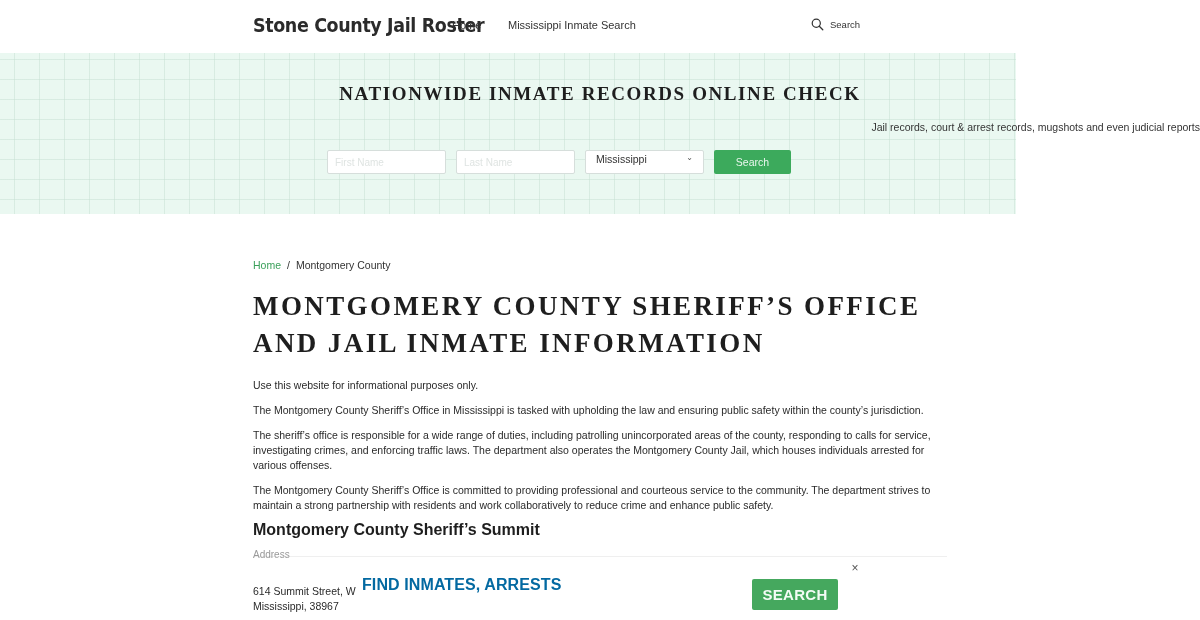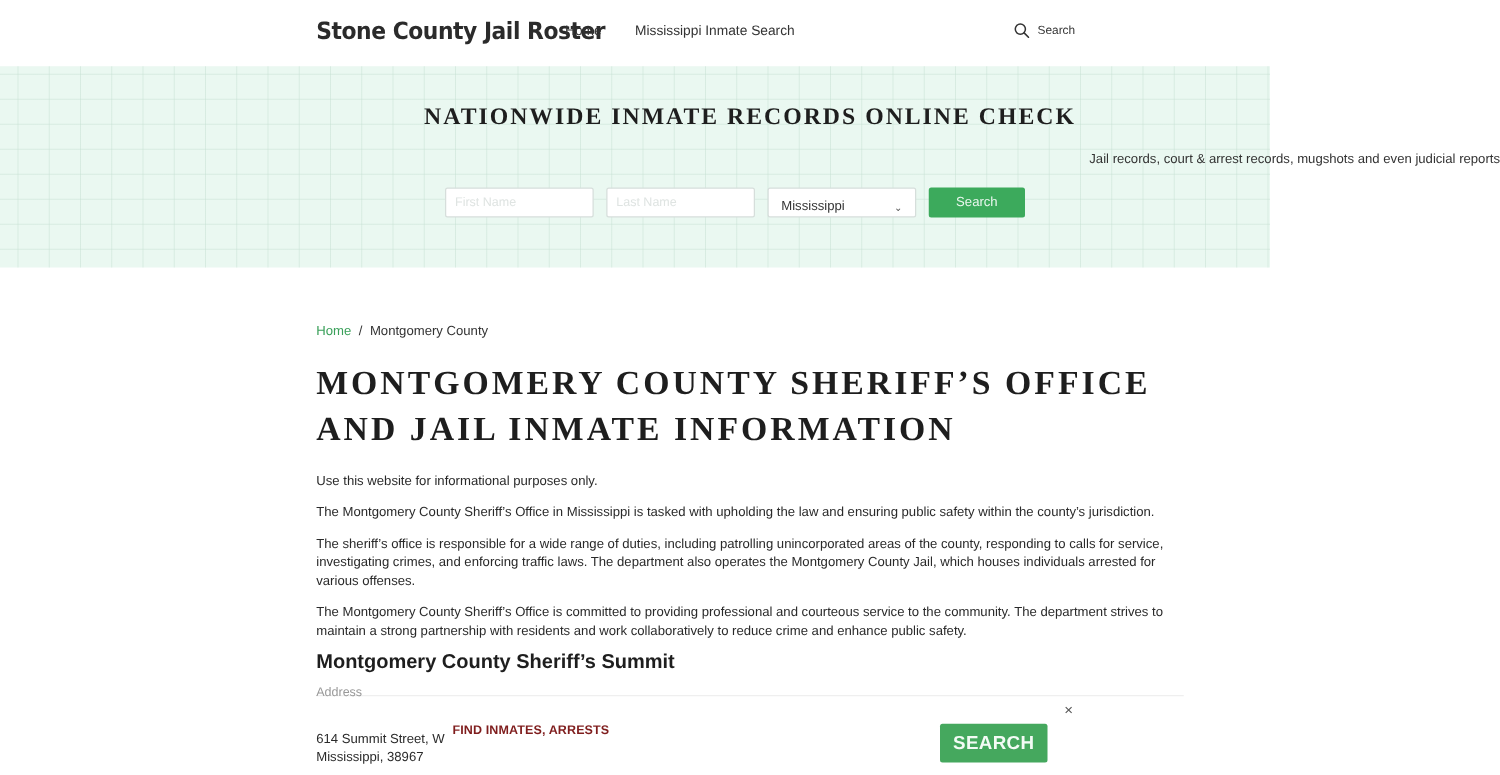--- a/index.html
+++ b/index.html
@@ -21,45 +21,45 @@
       position: absolute; top: 53px; left: 0; width: 1016px; height: 161px;
       background-color: #eaf8f1;
       background-image:
         linear-gradient(to right, rgba(200, 225, 212, 0.55) 1px, transparent 1px),
         linear-gradient(to bottom, rgba(200, 225, 212, 0.55) 1px, transparent 1px);
       background-size: 25px 20px;
       background-position: 14px 6px;
     }
     .hero-title { position: absolute; top: 30px; left: 0; width: 1200px; text-align: center; font-family: "Liberation Serif", serif; font-weight: bold; font-size: 19px; letter-spacing: 1.6px; color: #1e1e1e; }
     .hero-sub { position: absolute; top: 68px; left: 0; width: 1200px; text-align: right; font-size: 10.5px; color: #333; }
-    .hero-form { position: absolute; top: 97px; left: 356px; display: flex; gap: 10px; }
+    .hero-form { position: absolute; top: 97px; left: 327px; display: flex; gap: 10px; }
     .hero-input { width: 119px; height: 24px; border: 1px solid #d6dedb; border-radius: 2px; background: #fff; padding: 0 7px; font-size: 10px; color: #333; font-family: "Liberation Sans", sans-serif; }
     .hero-input::placeholder { color: #dfe4e2; }
-    .hero-select { width: 119px; height: 24px; border: 1px solid #d6dedb; border-radius: 2px; background: #fff; padding: 2px 10px; font-size: 10.5px; color: #333; display: flex; align-items: flex-end; justify-content: space-between; }
+    .hero-select { width: 119px; height: 24px; border: 1px solid #d6dedb; border-radius: 2px; background: #fff; padding: 2px 10px; font-size: 10.5px; color: #333; display: flex; align-items: flex-start; justify-content: space-between; }
     .hero-select .chev { font-size: 8px; color: #555; }
     .hero-btn { width: 77px; height: 24px; margin-left: 0px; background: #3caa5c; color: #eaf7ee; border: none; border-radius: 2px; font-size: 10.5px; display: flex; align-items: center; justify-content: center; }
 
     
     .breadcrumb { position: absolute; top: 259px; left: 253px; font-size: 10.5px; color: #333; display: flex; gap: 6px; }
     .breadcrumb .bc-home { color: #3aa05a; }
     .page-title { position: absolute; top: 288px; left: 253px; width: 700px; font-family: "Liberation Serif", serif; font-weight: bold; font-size: 27px; letter-spacing: 2.4px; line-height: 37px; color: #1e1e1e; }
     .para { position: absolute; left: 253px; width: 700px; font-size: 10.5px; line-height: 15px; color: #2a2a2a; }
     .p1 { top: 378px; }
     .p2 { top: 403px; }
     .p3 { top: 428px; }
     .p4 { top: 483px; }
     .section-h { position: absolute; top: 521px; left: 253px; font-size: 16px; color: #1e1e1e; }
     .divider { position: absolute; top: 556px; left: 253px; width: 694px; height: 1px; background: #efefef; }
     .addr-label { position: absolute; top: 549px; left: 253px; font-size: 10px; color: #999; }
     .addr-line { position: absolute; left: 253px; font-size: 10.5px; color: #2a2a2a; }
     .addr-1 { top: 585px; }
     .addr-2 { top: 600px; }
 
     
-    .ad-text { position: absolute; top: 575px; left: 362px; font-size: 10px; font-weight: bold; line-height: 19px; color: #7f1d1d; letter-spacing: 0.1px; }
+    .ad-text { position: absolute; top: 575px; left: 362px; font-size: 16px; font-weight: bold; line-height: 19px; color: #0369a1; letter-spacing: 0.1px; }
     .ad-btn { position: absolute; top: 579px; left: 752px; width: 86px; height: 31px; background: #45a85e; color: #f3fbf5; border-radius: 2px; font-size: 15px; font-weight: bold; display: flex; align-items: center; justify-content: center; letter-spacing: 0.3px; }
     .ad-close { position: absolute; top: 562px; left: 849px; width: 12px; height: 12px; font-size: 12px; color: #555; line-height: 12px; text-align: center; cursor: pointer; }
   </style>
 </head>
 <body>
 
 <div class="header">
   <a class="logo">Stone County Jail Roster</a>
   <a class="nav-link nav-home">Home</a>
   <a class="nav-link nav-ms">Mississippi Inmate Search</a>

